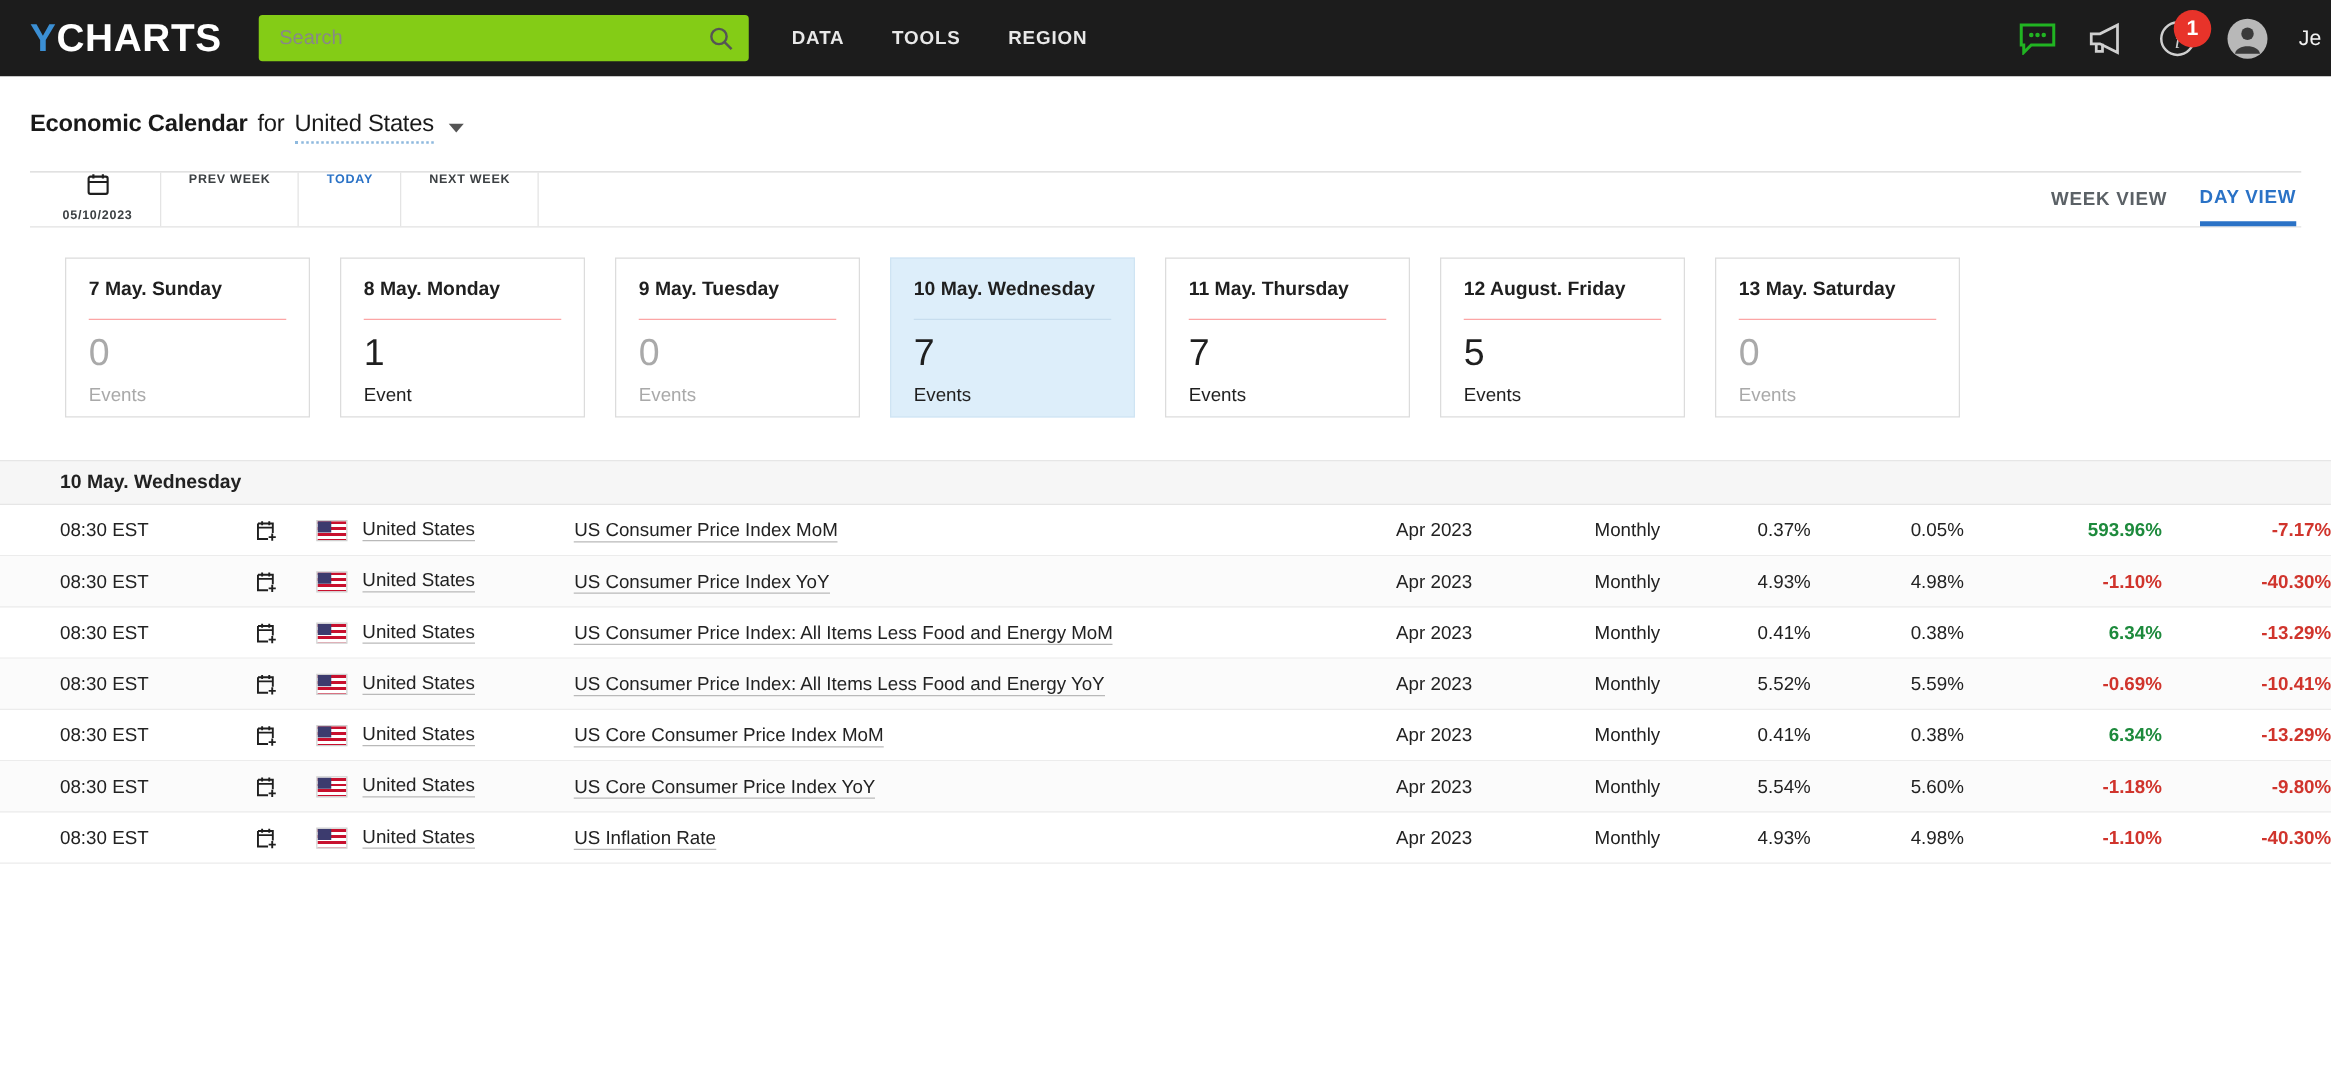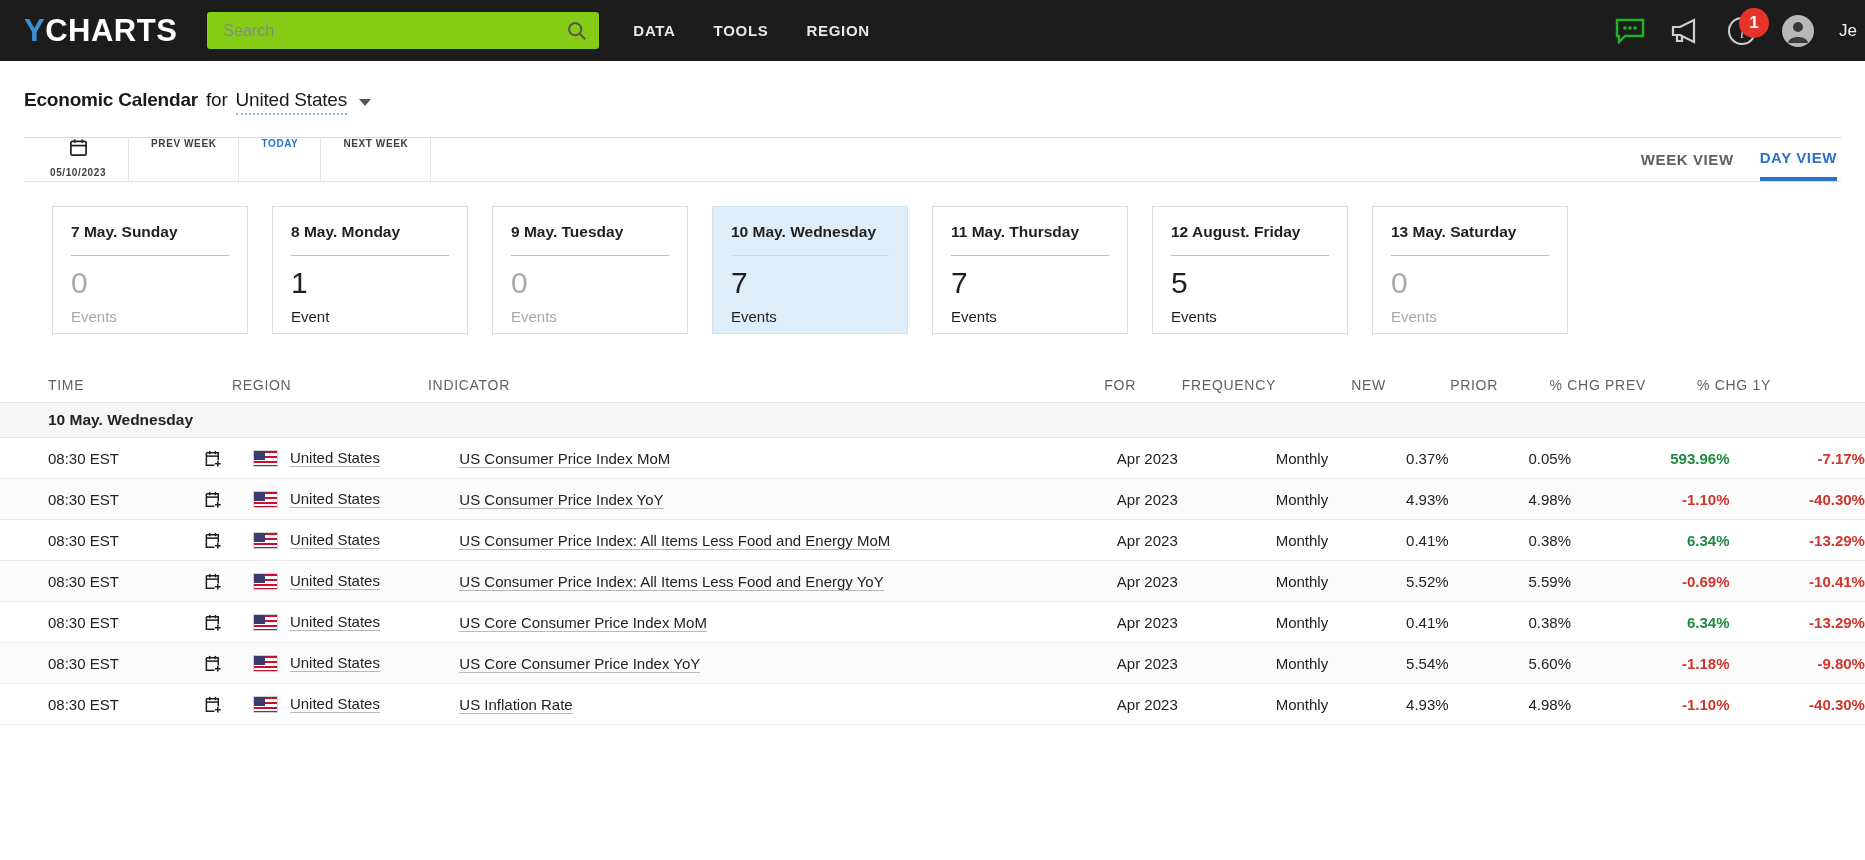--- a/index.html
+++ b/index.html
@@ -402,32 +402,20 @@
   </div>
   <div class="card empty">
     <div class="card-title">13 May. Saturday</div>
     <div class="card-count">0</div>
     <div class="card-label">Events</div>
   </div>
 </div>
 
 <div class="table">
 
-  <div class="row head">
-    <div class="c-time">TIME</div>
-    <div class="c-cal"></div>
-    <div class="c-region">REGION</div>
-    <div class="c-ind">INDICATOR</div>
-    <div class="c-for">FOR</div>
-    <div class="c-freq">FREQUENCY</div>
-    <div class="c-new">NEW</div>
-    <div class="c-prior">PRIOR</div>
-    <div class="c-chgp">% CHG PREV</div>
-    <div class="c-chg1">% CHG 1Y</div>
-  </div>
 
   <div class="row group">10 May. Wednesday</div>
 
   <div id="rows-container">
   <div class="row data">
     <div class="c-time">08:30 EST</div>
     <div class="c-cal">
       <svg width="19" height="19" viewBox="0 0 20 20" fill="none" stroke="#1f1f1f" stroke-width="1.6">
         <path d="M2.5 4 H15 V12 M2.5 4 V17 H11"></path>
         <line x1="2.5" y1="7.5" x2="15" y2="7.5"></line>

